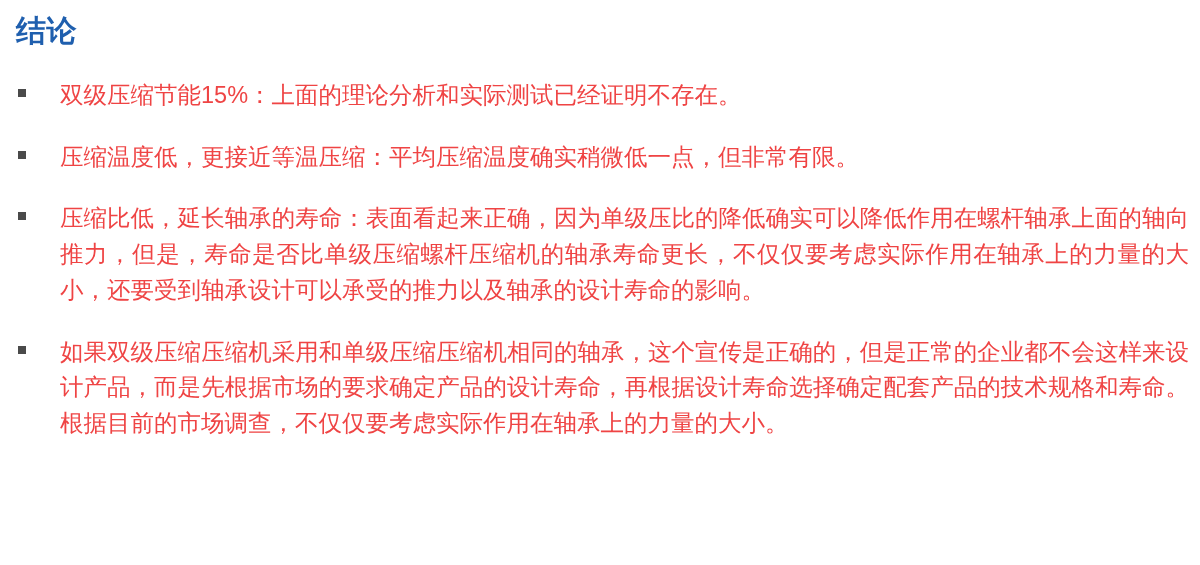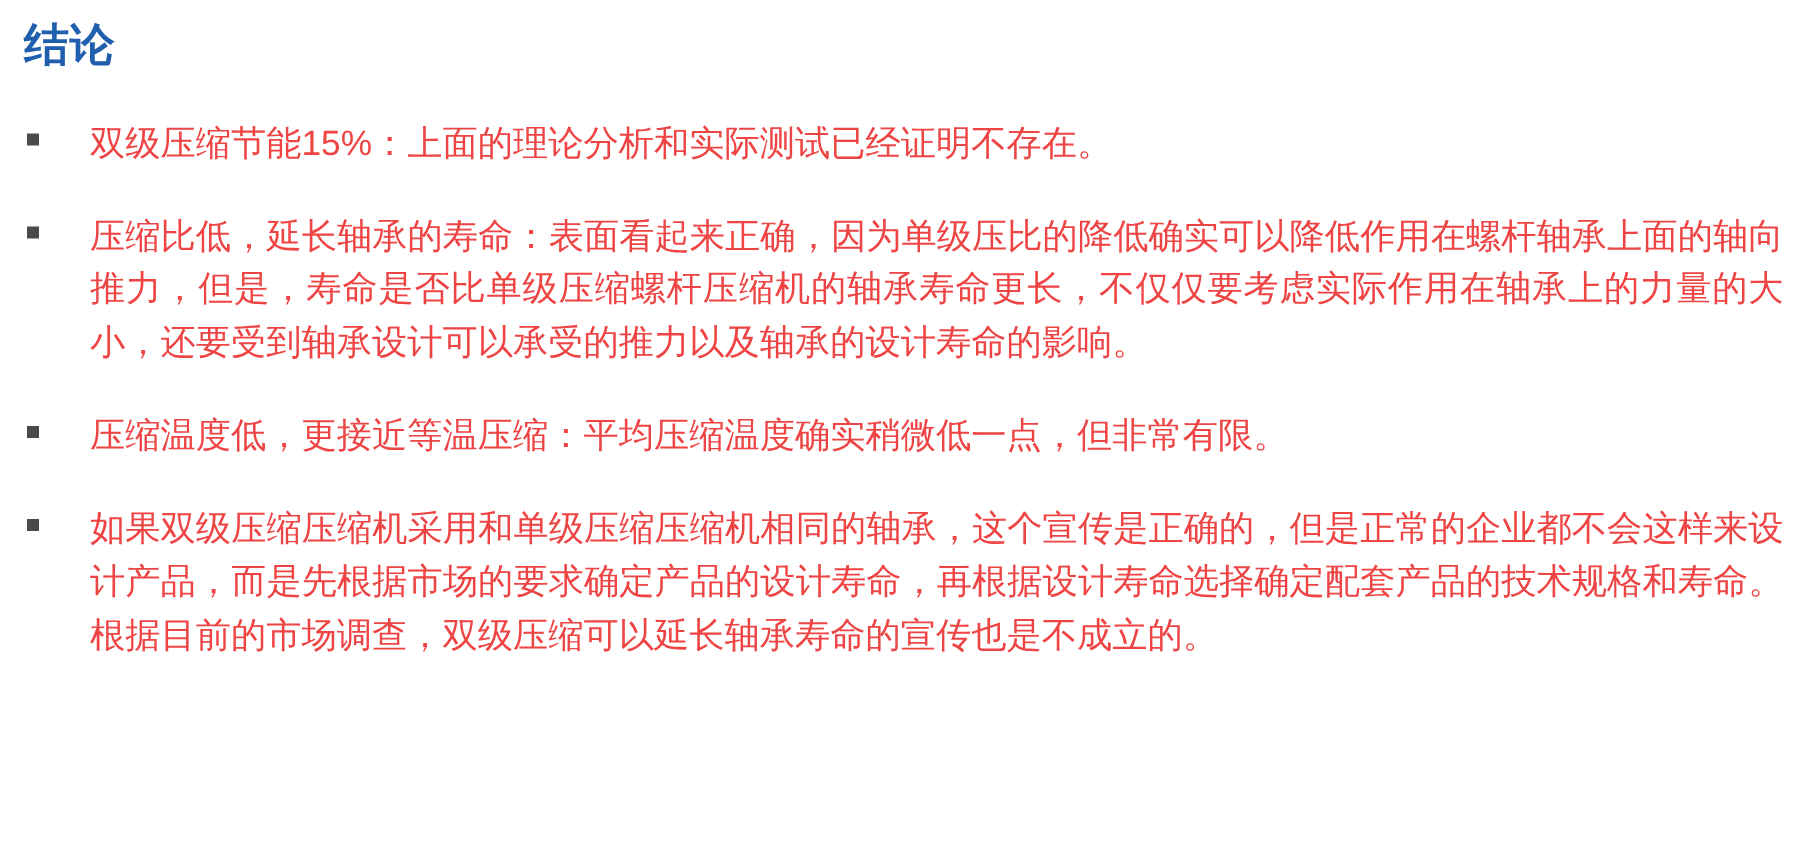--- a/index.html
+++ b/index.html
@@ -71,25 +71,25 @@
 
   <div class="slide-title">结论</div>
 
   <ul class="bullet-list">
     <li class="bullet-item">
       <span class="bullet-marker"></span>
       <span class="bullet-text">双级压缩节能15%：上面的理论分析和实际测试已经证明不存在。</span>
     </li>
     <li class="bullet-item">
       <span class="bullet-marker"></span>
+      <span class="bullet-text">压缩温度低，更接近等温压缩：平均压缩温度确实稍微低一点，但非常有限。</span>
+    </li>
+    <li class="bullet-item">
+      <span class="bullet-marker"></span>
       <span class="bullet-text">压缩比低，延长轴承的寿命：表面看起来正确，因为单级压比的降低确实可以降低作用在螺杆轴承上面的轴向推力，但是，寿命是否比单级压缩螺杆压缩机的轴承寿命更长，不仅仅要考虑实际作用在轴承上的力量的大小，还要受到轴承设计可以承受的推力以及轴承的设计寿命的影响。</span>
     </li>
     <li class="bullet-item">
       <span class="bullet-marker"></span>
-      <span class="bullet-text">压缩温度低，更接近等温压缩：平均压缩温度确实稍微低一点，但非常有限。</span>
-    </li>
-    <li class="bullet-item">
-      <span class="bullet-marker"></span>
-      <span class="bullet-text">如果双级压缩压缩机采用和单级压缩压缩机相同的轴承，这个宣传是正确的，但是正常的企业都不会这样来设计产品，而是先根据市场的要求确定产品的设计寿命，再根据设计寿命选择确定配套产品的技术规格和寿命。根据目前的市场调查，双级压缩可以延长轴承寿命的宣传也是不成立的。</span>
+      <span class="bullet-text">如果双级压缩压缩机采用和单级压缩压缩机相同的轴承，这个宣传是正确的，但是正常的企业都不会这样来设计产品，而是先根据市场的要求确定产品的设计寿命，再根据设计寿命选择确定配套产品的技术规格和寿命。根据目前的市场调查，不仅仅要考虑实际作用在轴承上的力量的大小。</span>
     </li>
   </ul>
 
 </div>
 
 </body></html>

